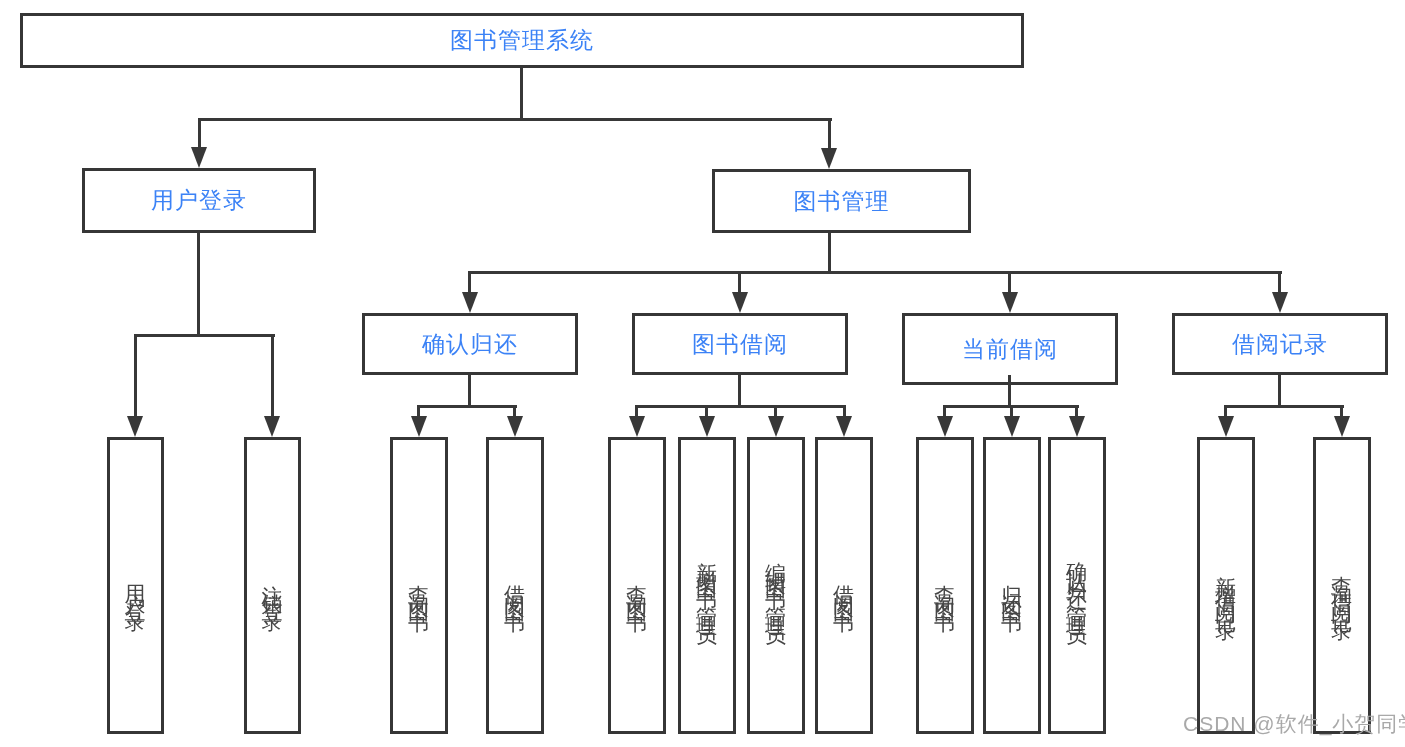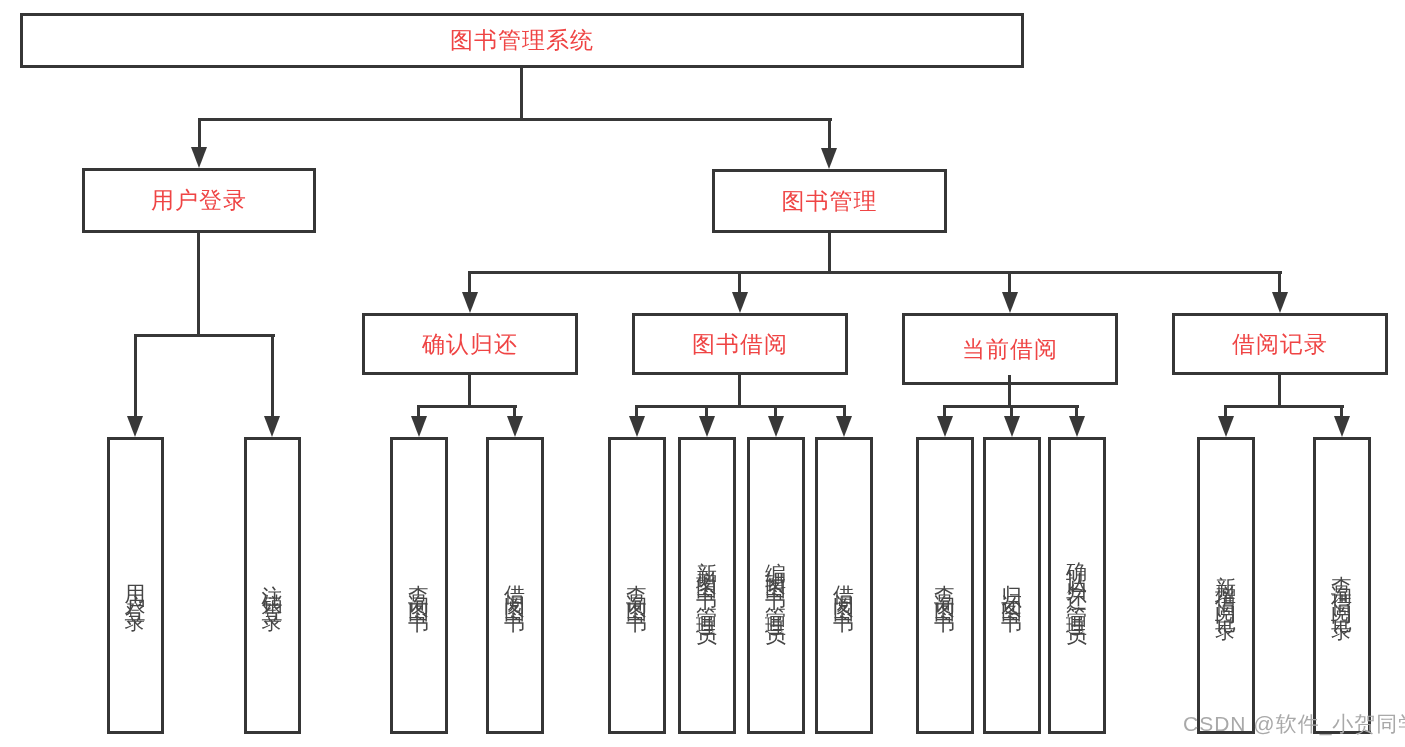--- a/index.html
+++ b/index.html
@@ -4,21 +4,21 @@
 <style>
   html,body { margin:0; padding:0; background:#ffffff; }
   .canvas {
     position:relative; width:1405px; height:747px; background:#ffffff;
     font-family:"Liberation Sans", sans-serif; overflow:hidden;
   }
   .node {
     position:absolute; box-sizing:border-box;
     border:3px solid #363636; background:#ffffff;
     display:flex; align-items:center; justify-content:center;
-    font-size:23px; color:#ef4444; letter-spacing:1px; white-space:nowrap;
+    font-size:23px; color:#3b82f6; letter-spacing:1px; white-space:nowrap;
   }
   .leaf {
     position:absolute; box-sizing:border-box;
     border:3px solid #363636; background:#ffffff;
     display:flex; align-items:center; justify-content:center;
   }
   .vtext {
     writing-mode:vertical-rl; text-orientation:mixed;
     font-size:21px; color:#464646; letter-spacing:9px; line-height:1;
   }
@@ -38,21 +38,21 @@
 
 <div class="canvas">
 
   <div class="node" style="left:20px; top:13px; width:1004px; height:55px;">
     <span>图书管理系统</span>
   </div>
 
   <div class="node" style="left:82px; top:168px; width:234px; height:65px;">
     <span>用户登录</span>
   </div>
-  <div class="node" style="left:712px; top:169px; width:235px; height:64px;">
+  <div class="node" style="left:712px; top:169px; width:259px; height:64px;">
     <span>图书管理</span>
   </div>
 
   <div class="node" style="left:362px; top:313px; width:216px; height:62px;">
     <span>确认归还</span>
   </div>
   <div class="node" style="left:632px; top:313px; width:216px; height:62px;">
     <span>图书借阅</span>
   </div>
   <div class="node" style="left:902px; top:313px; width:216px; height:72px;">

